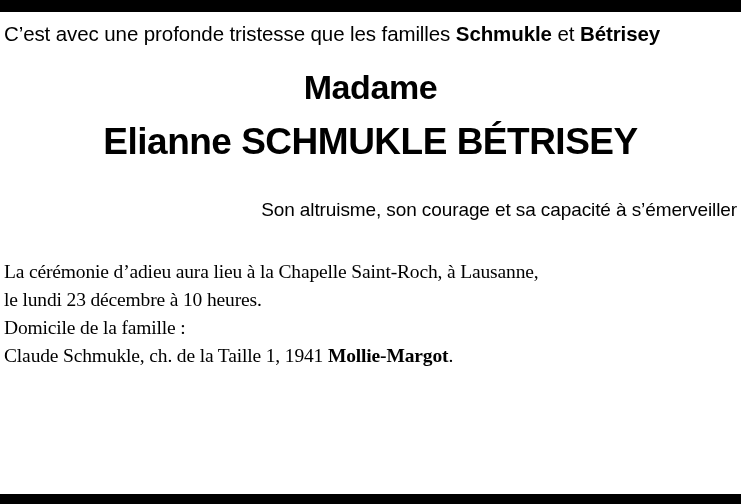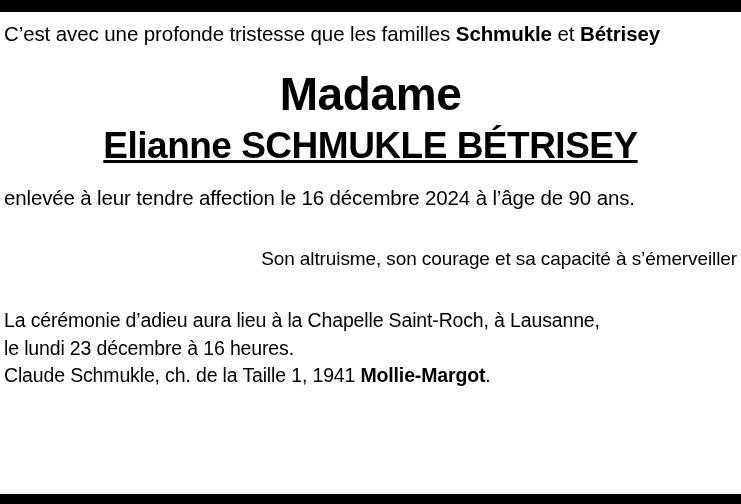--- a/index.html
+++ b/index.html
@@ -48,51 +48,51 @@
     letter-spacing: -0.1px;
   }
   .intro b {
     font-weight: bold;
   }
   .name-block {
     text-align: center;
     margin-top: 14px;
   }
   .name-title {
-    font-size: 46px;
+    font-size: 34px;
     font-weight: bold;
     line-height: 1.15;
     letter-spacing: -0.4px;
   }
   .name-full {
     font-size: 37px;
     font-weight: bold;
     line-height: 1.18;
-    margin-top: 3px;
+    margin-top: 13px;
     letter-spacing: -0.5px;
-    text-decoration: underline;
   }
   .passing {
     font-size: 20.5px;
     line-height: 1.3;
     margin-top: 18px;
     letter-spacing: -0.15px;
   }
   .quote {
     margin-top: 34px;
     text-align: right;
     font-size: 19px;
     line-height: 1.42;
     letter-spacing: -0.1px;
   }
   .details {
     margin-top: 34px;
     font-size: 19.5px;
     line-height: 1.42;
     letter-spacing: -0.15px;
+    font-family: Liberation Serif, serif;
   }
   .details .line {
     white-space: nowrap;
   }
   .details b {
     font-weight: bold;
   }
 </style>
 </head>
 <body>
@@ -103,29 +103,29 @@
 
   <div class="content">
 
     <p class="intro"><span>C’est avec une profonde tristesse que les familles </span><b>Schmukle</b><span> et </span><b>Bétrisey</b><br></p>
 
     <div class="name-block">
       <div class="name-title">Madame</div>
       <div class="name-full">Elianne SCHMUKLE BÉTRISEY</div>
     </div>
 
-    <p class="passing">enlevée à leur tendre affection le 16 décembre 2024 à l’âge de 90 ans.</p>
 
     <div class="quote">
       <div>Son altruisme, son courage et sa capacité à s’émerveiller</div>
     </div>
 
     <div class="details">
       <div class="line">La cérémonie d’adieu aura lieu à la Chapelle Saint-Roch, à Lausanne,</div>
-      <div class="line">le lundi 23 décembre à 16 heures.</div>
+      <div class="line">le lundi 23 décembre à 10 heures.</div>
+      <div class="line">Domicile de la famille :</div>
       <div class="line"><span>Claude Schmukle, ch. de la Taille 1, 1941 </span><b>Mollie-Margot</b><span>.</span></div>
     </div>
 
   </div>
 
   <div class="rule-bottom"></div>
 
 </div>
 
 </body></html>

